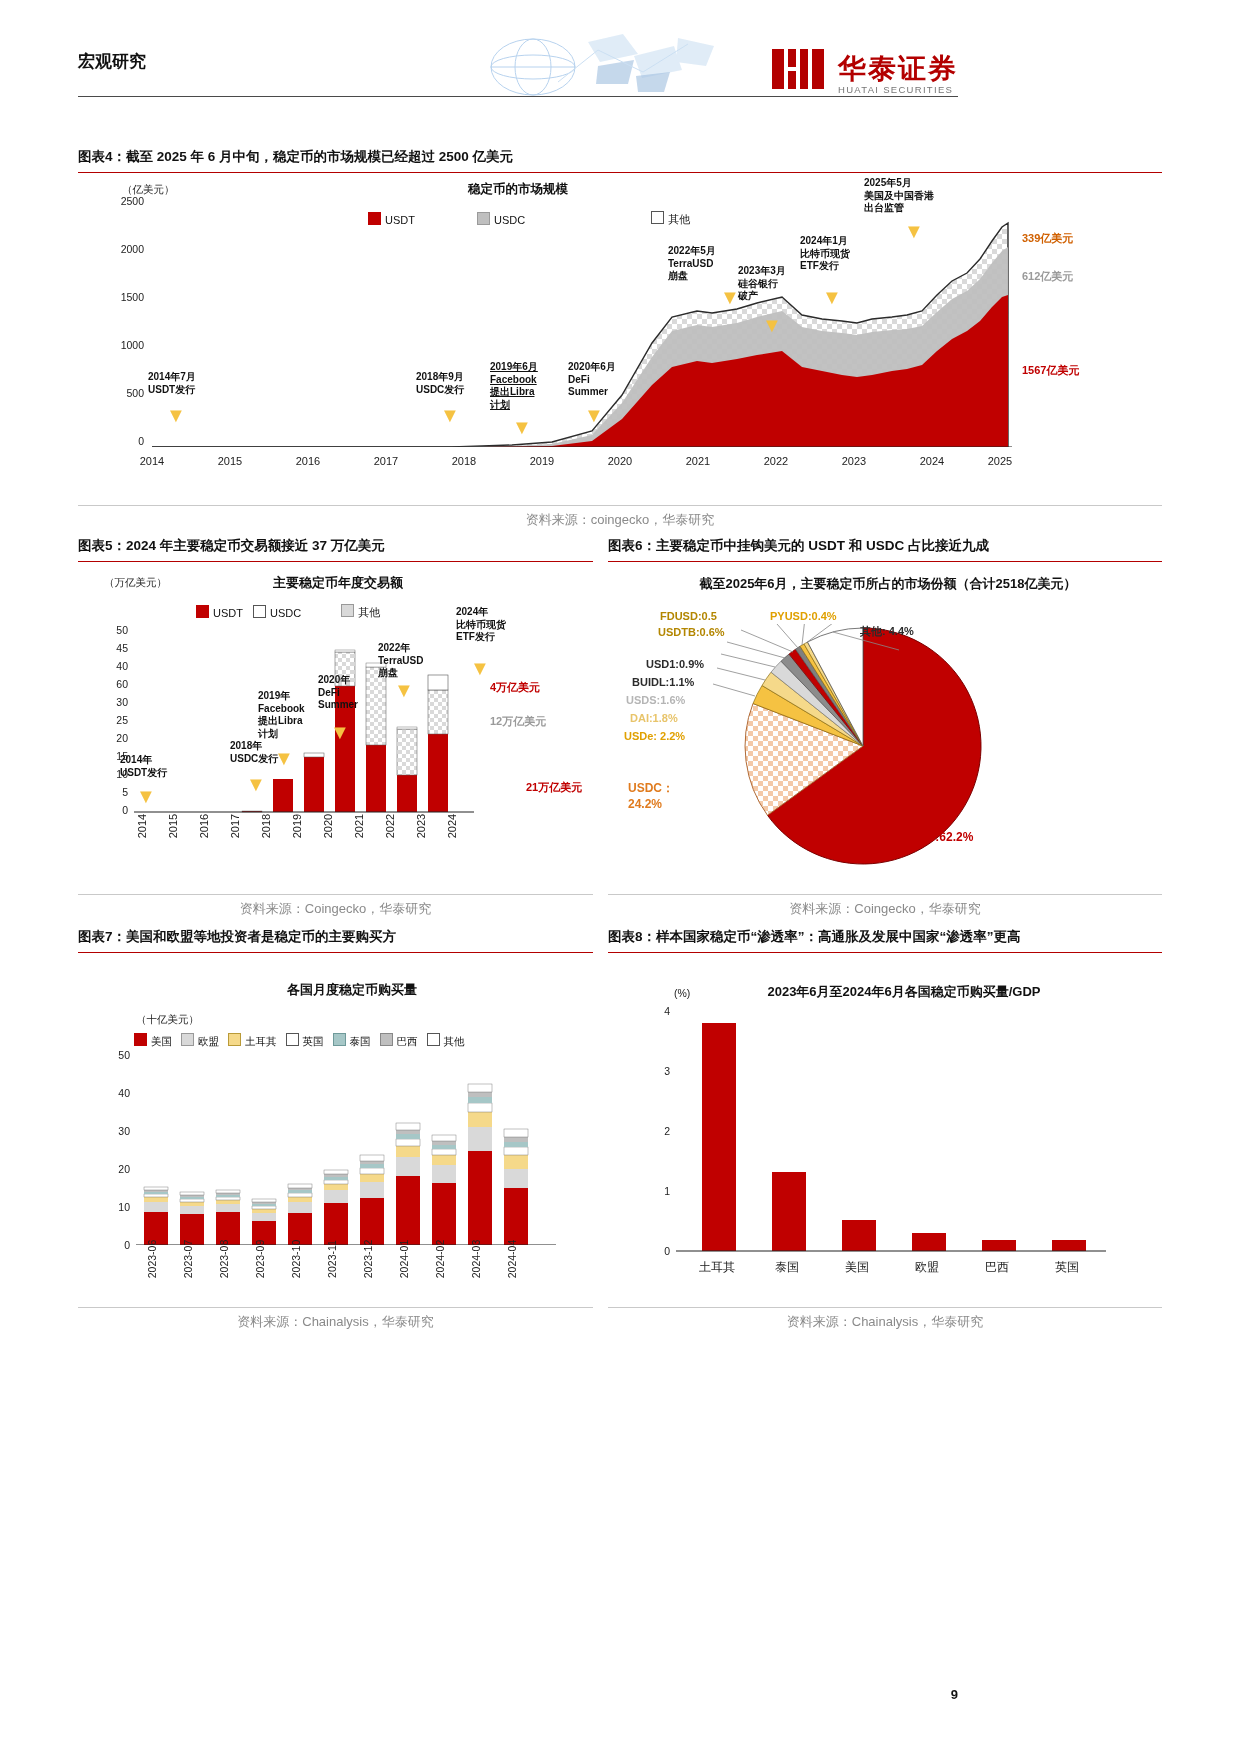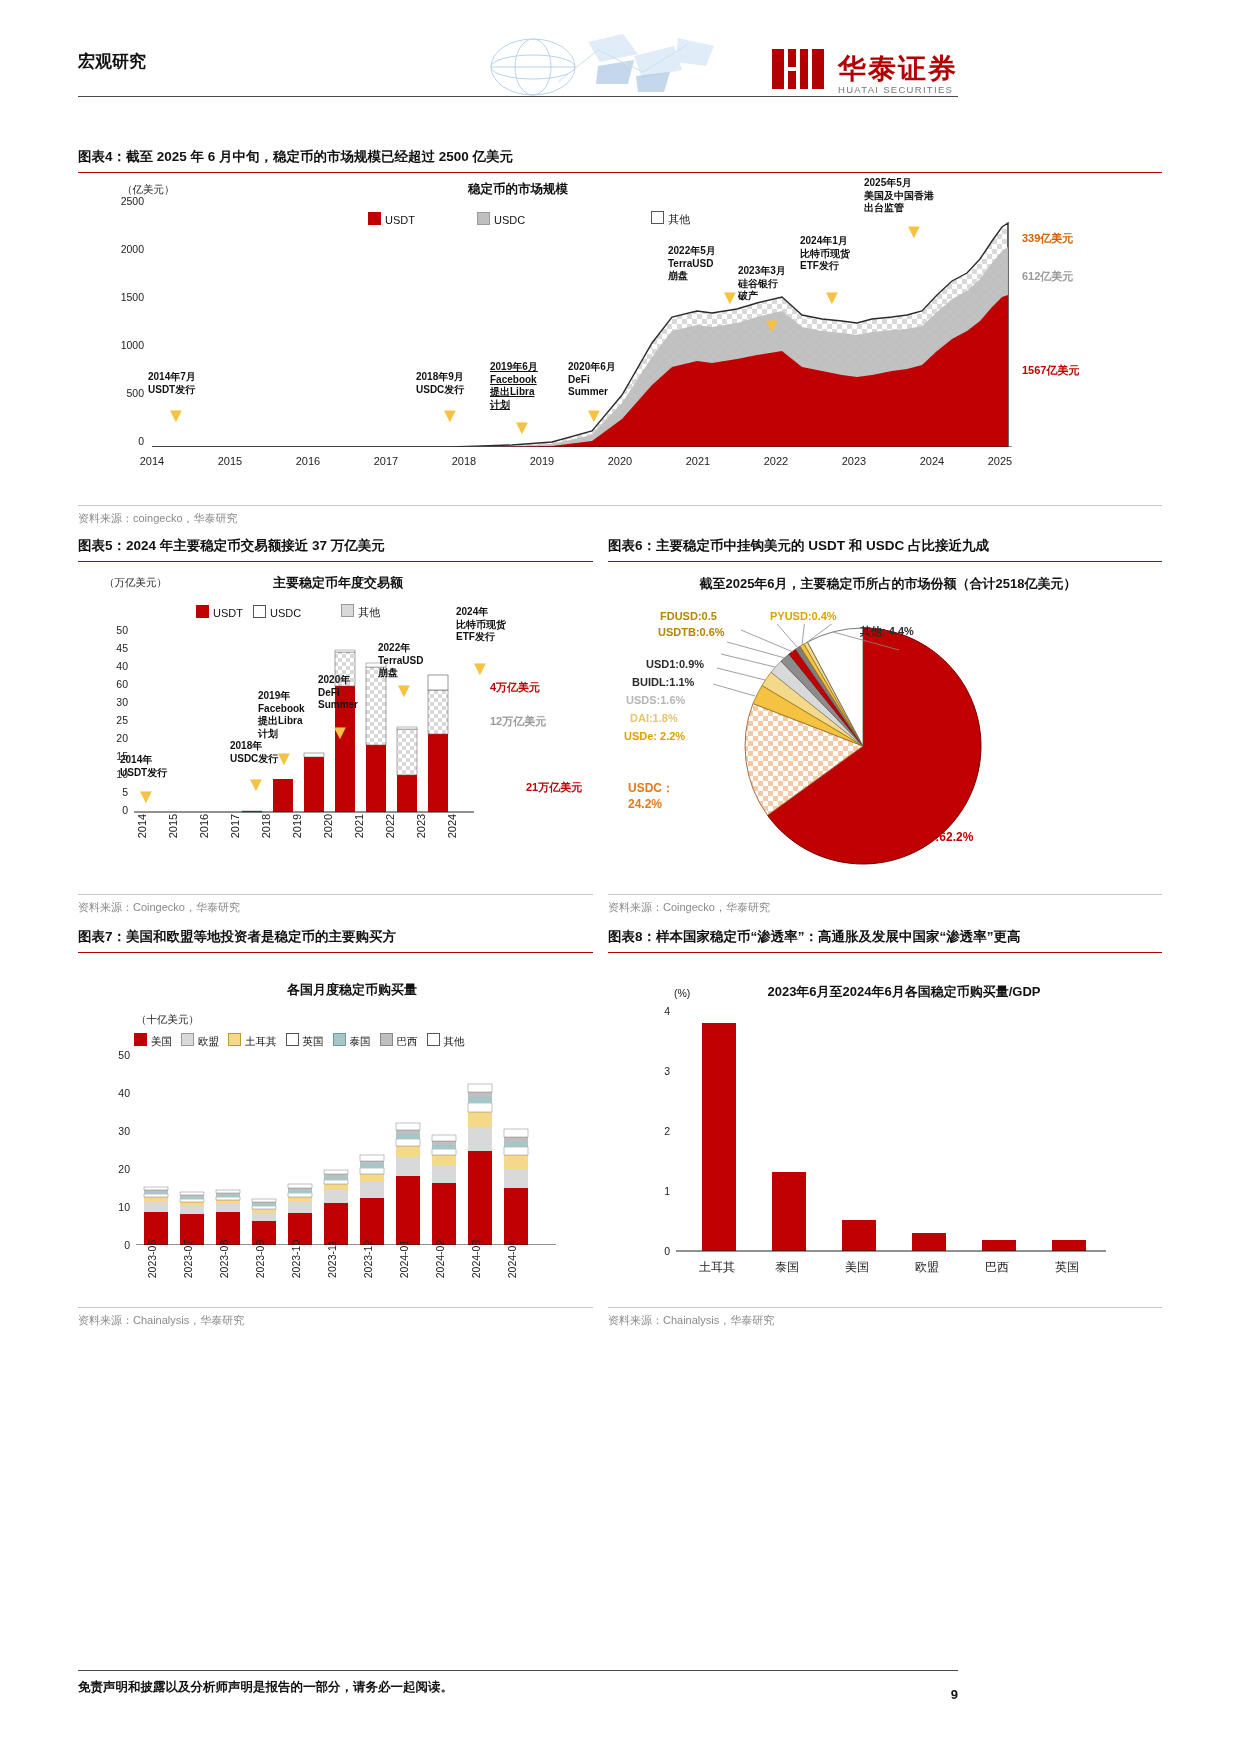--- a/index.html
+++ b/index.html
@@ -21,21 +21,21 @@
   .brand-mark { width:56px; height:48px; }
   .brand-txt { line-height:1.05;margin-top:12px; }
   .brand-cn { font-size:28px; font-weight:bold; color:#b30000; letter-spacing:2px; }
   .brand-en { font-size:9.5px; color:#777; letter-spacing:1.3px; margin-top:2px;}
 
   
   .ex-title { font-size:13.5px; font-weight:bold; color:#111; }
   .ex-title .lbl { color:#111; }
   .rule-top { border-top:1.3px solid #b30000; }
   .rule-thin { border-top:1px solid #c9c9c9; }
-  .src { font-size:11px; color:#8a8a8a; }
+  .src { font-size:13px; color:#8a8a8a;text-align:center; }
 
   
   #ex4 { position:absolute; left:78px; top:148px; width:1084px; }
   #ex4 .body { position:relative; height:330px; }
   #ex5 { position:absolute; left:78px; top:537px; width:515px; }
   #ex6 { position:absolute; left:608px; top:537px; width:554px; }
   #ex7 { position:absolute; left:78px; top:928px; width:515px; }
   #ex8 { position:absolute; left:608px; top:928px; width:554px; }
   .tick-lbl { position:absolute; font-size:10.5px; color:#222; text-align:right; }
   .xtick-lbl { position:absolute; font-size:11px; color:#222; text-align:center; }
@@ -564,19 +564,15 @@
       <div class="xtick-lbl" style="left:146px; top:306px; width:66px; font-size:12px;">泰国</div>
       <div class="xtick-lbl" style="left:216px; top:306px; width:66px; font-size:12px;">美国</div>
       <div class="xtick-lbl" style="left:286px; top:306px; width:66px; font-size:12px;">欧盟</div>
       <div class="xtick-lbl" style="left:356px; top:306px; width:66px; font-size:12px;">巴西</div>
       <div class="xtick-lbl" style="left:426px; top:306px; width:66px; font-size:12px;">英国</div>
     </div>
     <div class="rule-thin" style="margin-top:2px;"></div>
     <div class="src" style="margin-top:5px;">资料来源：Chainalysis，华泰研究</div>
   </div>
 
-  <div class="foot">
-    <div class="foot-rule"></div>
-    <div class="foot-txt">免责声明和披露以及分析师声明是报告的一部分，请务必一起阅读。</div>
-  </div>
   <div class="pageno">9</div>
 
 </div>
 
 </body></html>

